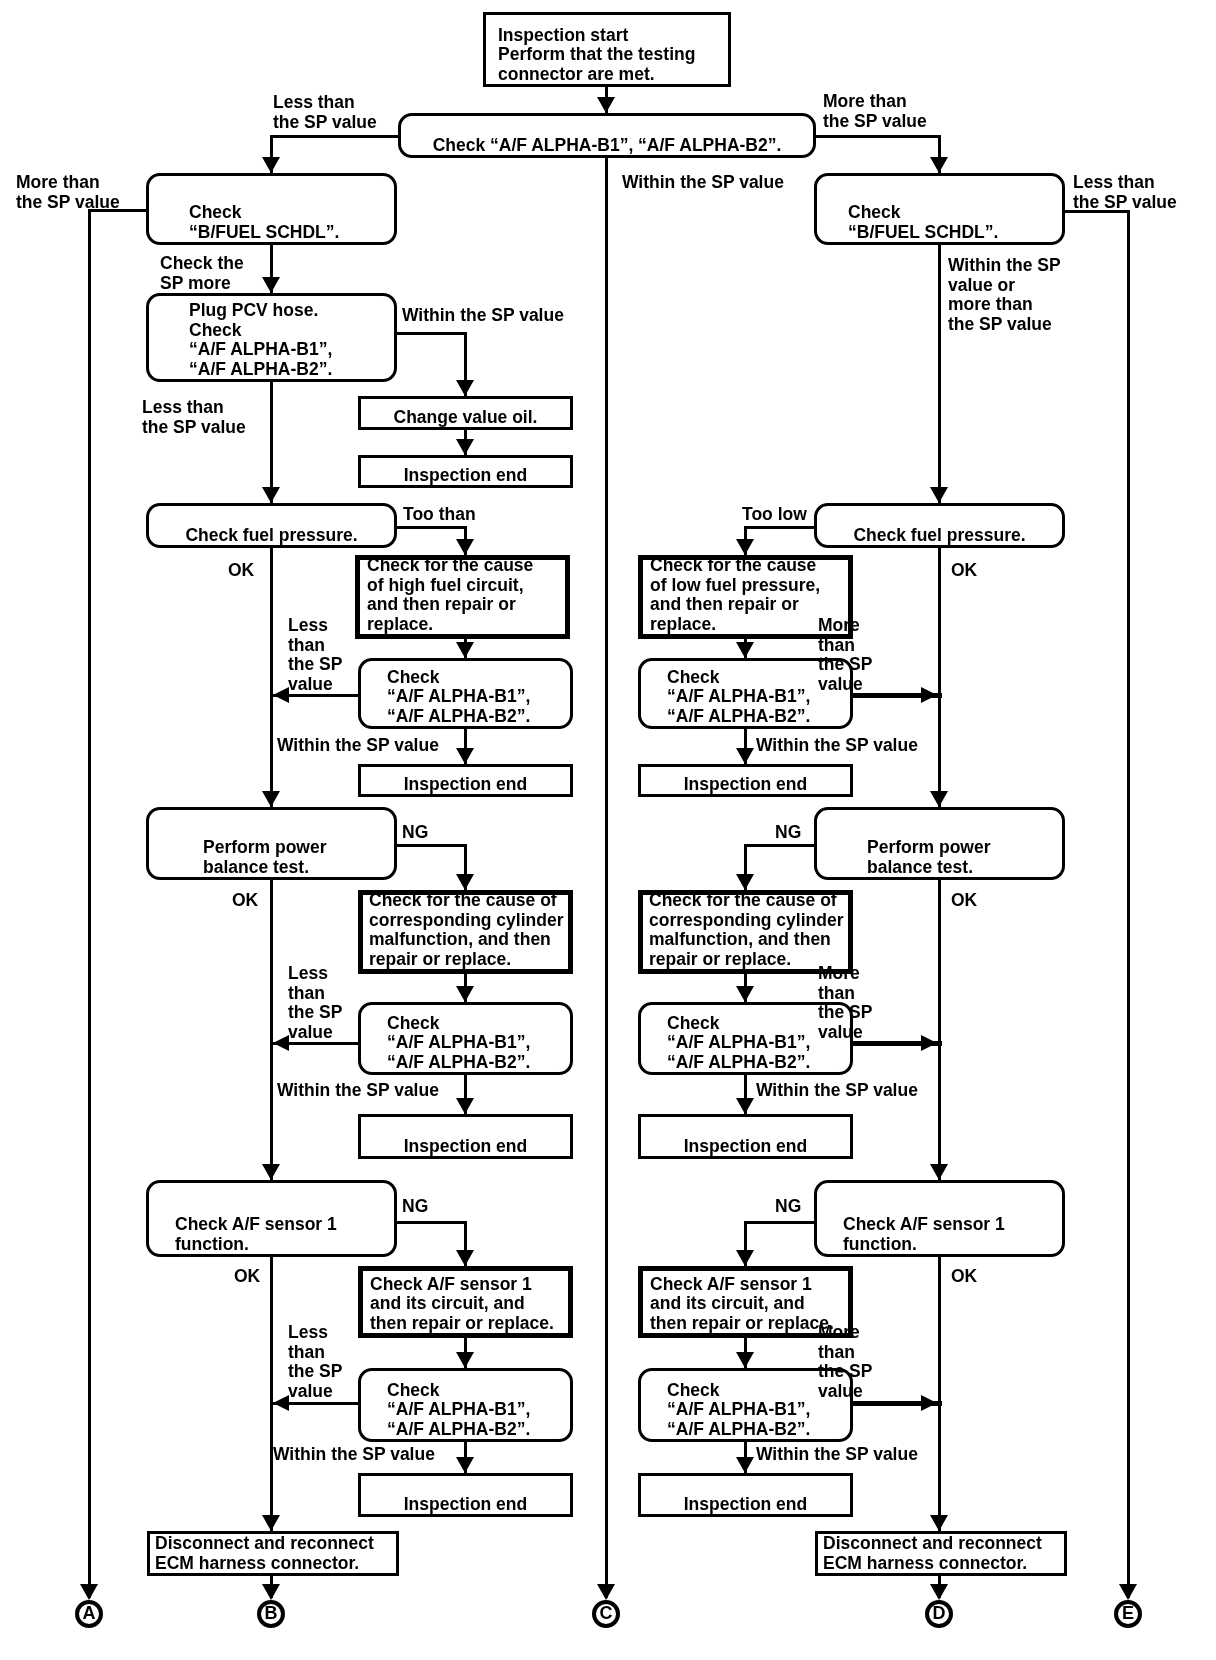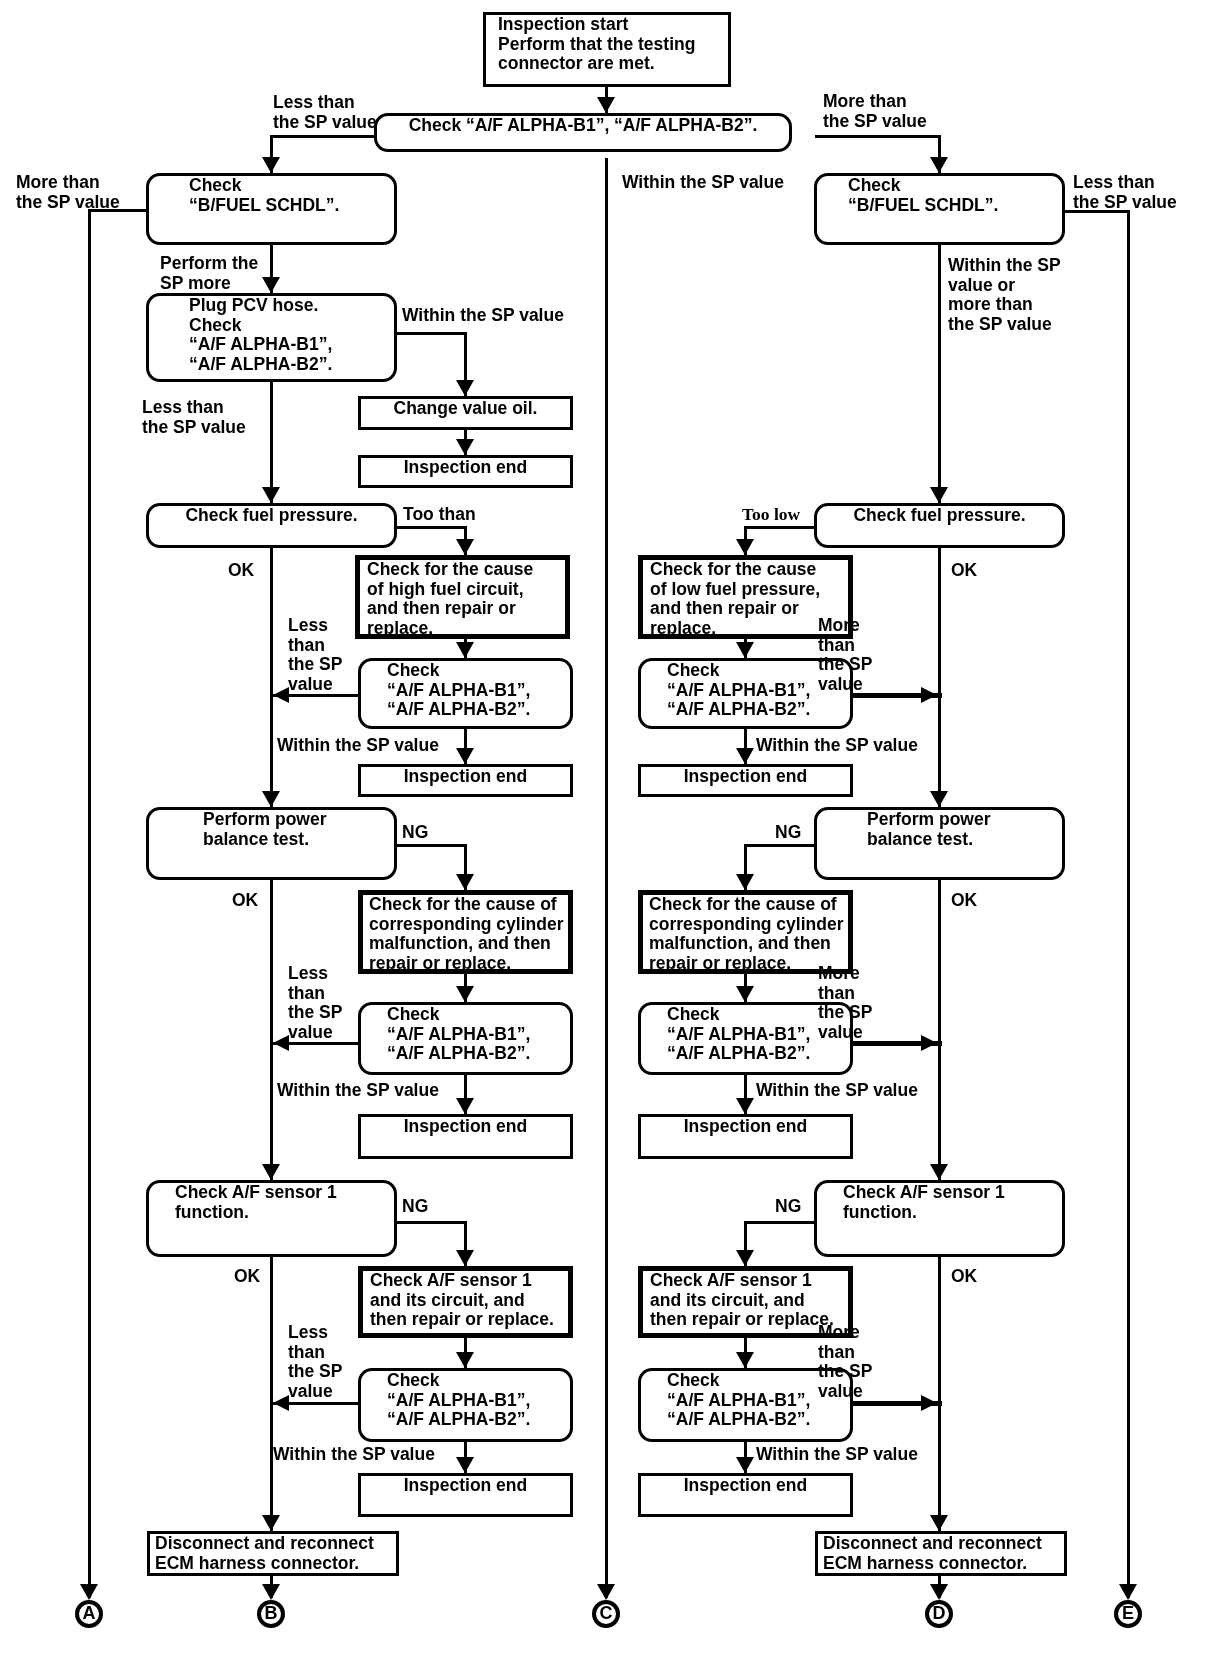--- a/index.html
+++ b/index.html
@@ -2,21 +2,21 @@
 <html><head>
 <meta charset="utf-8">
 <style>
   html,body{margin:0;padding:0;background:#ffffff;}
   #canvas{
     position:relative;width:1216px;height:1660px;background:#ffffff;color:#000;
     font-family:"Liberation Sans", sans-serif;font-weight:bold;font-size:17.5px;line-height:19.5px;
     overflow:hidden;
   }
   .box{position:absolute;box-sizing:border-box;border:3px solid #000;background:#fff;
-       display:flex;align-items:flex-start;}
+       display:flex;align-items:flex-end;}
   .box.rounded{border-radius:14px;}
   .box.thick{border-width:5px;}
   .box .txt{width:100%;}
   .box.center .txt{text-align:center;}
   .box.left .txt{text-align:left;}
   .seg{position:absolute;background:#000;}
   .lbl{position:absolute;white-space:pre;}
   .arr{position:absolute;width:0;height:0;}
   .arr.down{border-left:9px solid transparent;border-right:9px solid transparent;border-top:16px solid #000;}
   .arr.left{border-top:8px solid transparent;border-bottom:8px solid transparent;border-right:16px solid #000;}
@@ -125,21 +125,21 @@
     <div class="arr right" style="left: 921px; top: 687px;"></div>
     <div class="arr right" style="left: 921px; top: 1035px;"></div>
     <div class="arr right" style="left: 921px; top: 1395px;"></div>
     <div class="box  left" style="left: 483px; top: 12px; width: 248px; height: 75px;">
       <div class="txt" style="padding-left: 12px;">
         <div>Inspection start</div>
         <div>Perform that the testing</div>
         <div>connector are met.</div>
       </div>
     </div>
-    <div class="box rounded center" style="left: 374px; top: 113px; width: 418px; height: 39px;">
+    <div class="box rounded center" style="left: 398px; top: 113px; width: 418px; height: 45px;">
       <div class="txt">
         <div>Check “A/F ALPHA-B1”, “A/F ALPHA-B2”.</div>
       </div>
     </div>
     <div class="box rounded left" style="left: 146px; top: 173px; width: 251px; height: 72px;">
       <div class="txt" style="padding-left: 40px;">
         <div>Check</div>
         <div>“B/FUEL SCHDL”.</div>
       </div>
     </div>
@@ -326,40 +326,40 @@
       </div>
     </div>
     <div class="box  left" style="left: 815px; top: 1531px; width: 252px; height: 45px;">
       <div class="txt" style="padding-left: 5px;">
         <div>Disconnect and reconnect</div>
         <div>ECM harness connector.</div>
       </div>
     </div>
     <div class="lbl" style="left: 273px; top: 93px;"><div>Less than</div><div>the SP value</div></div>
     <div class="lbl" style="left: 16px; top: 173px;"><div>More than</div><div>the SP value</div></div>
-    <div class="lbl" style="left: 160px; top: 254px;"><div>Perform the</div><div>SP more</div></div>
+    <div class="lbl" style="left: 160px; top: 254px;"><div>Check the</div><div>SP more</div></div>
     <div class="lbl" style="left: 402px; top: 306px;"><div>Within the SP value</div></div>
     <div class="lbl" style="left: 142px; top: 398px;"><div>Less than</div><div>the SP value</div></div>
     <div class="lbl" style="left: 403px; top: 505px;"><div>Too than</div></div>
     <div class="lbl" style="left: 228px; top: 561px;"><div>OK</div></div>
     <div class="lbl" style="left: 288px; top: 616px;"><div>Less</div><div>than</div><div>the SP</div><div>value</div></div>
     <div class="lbl" style="left: 277px; top: 736px;"><div>Within the SP value</div></div>
     <div class="lbl" style="left: 402px; top: 823px;"><div>NG</div></div>
     <div class="lbl" style="left: 232px; top: 891px;"><div>OK</div></div>
     <div class="lbl" style="left: 288px; top: 964px;"><div>Less</div><div>than</div><div>the SP</div><div>value</div></div>
     <div class="lbl" style="left: 277px; top: 1081px;"><div>Within the SP value</div></div>
     <div class="lbl" style="left: 402px; top: 1197px;"><div>NG</div></div>
     <div class="lbl" style="left: 234px; top: 1267px;"><div>OK</div></div>
     <div class="lbl" style="left: 288px; top: 1323px;"><div>Less</div><div>than</div><div>the SP</div><div>value</div></div>
     <div class="lbl" style="left: 273px; top: 1445px;"><div>Within the SP value</div></div>
     <div class="lbl" style="left: 622px; top: 173px;"><div>Within the SP value</div></div>
     <div class="lbl" style="left: 823px; top: 92px;"><div>More than</div><div>the SP value</div></div>
     <div class="lbl" style="left: 1073px; top: 173px;"><div>Less than</div><div>the SP value</div></div>
     <div class="lbl" style="left: 948px; top: 256px;"><div>Within the SP</div><div>value or</div><div>more than</div><div>the SP value</div></div>
-    <div class="lbl" style="left: 742px; top: 505px; font-family: Liberation Serif, serif;"><div>Too low</div></div>
+    <div class="lbl" style="left: 742px; top: 505px;"><div>Too low</div></div>
     <div class="lbl" style="left: 951px; top: 561px;"><div>OK</div></div>
     <div class="lbl" style="left: 818px; top: 616px;"><div>More</div><div>than</div><div>the SP</div><div>value</div></div>
     <div class="lbl" style="left: 756px; top: 736px;"><div>Within the SP value</div></div>
     <div class="lbl" style="left: 775px; top: 823px;"><div>NG</div></div>
     <div class="lbl" style="left: 951px; top: 891px;"><div>OK</div></div>
     <div class="lbl" style="left: 818px; top: 964px;"><div>More</div><div>than</div><div>the SP</div><div>value</div></div>
     <div class="lbl" style="left: 756px; top: 1081px;"><div>Within the SP value</div></div>
     <div class="lbl" style="left: 775px; top: 1197px;"><div>NG</div></div>
     <div class="lbl" style="left: 951px; top: 1267px;"><div>OK</div></div>
     <div class="lbl" style="left: 818px; top: 1323px;"><div>More</div><div>than</div><div>the SP</div><div>value</div></div>

